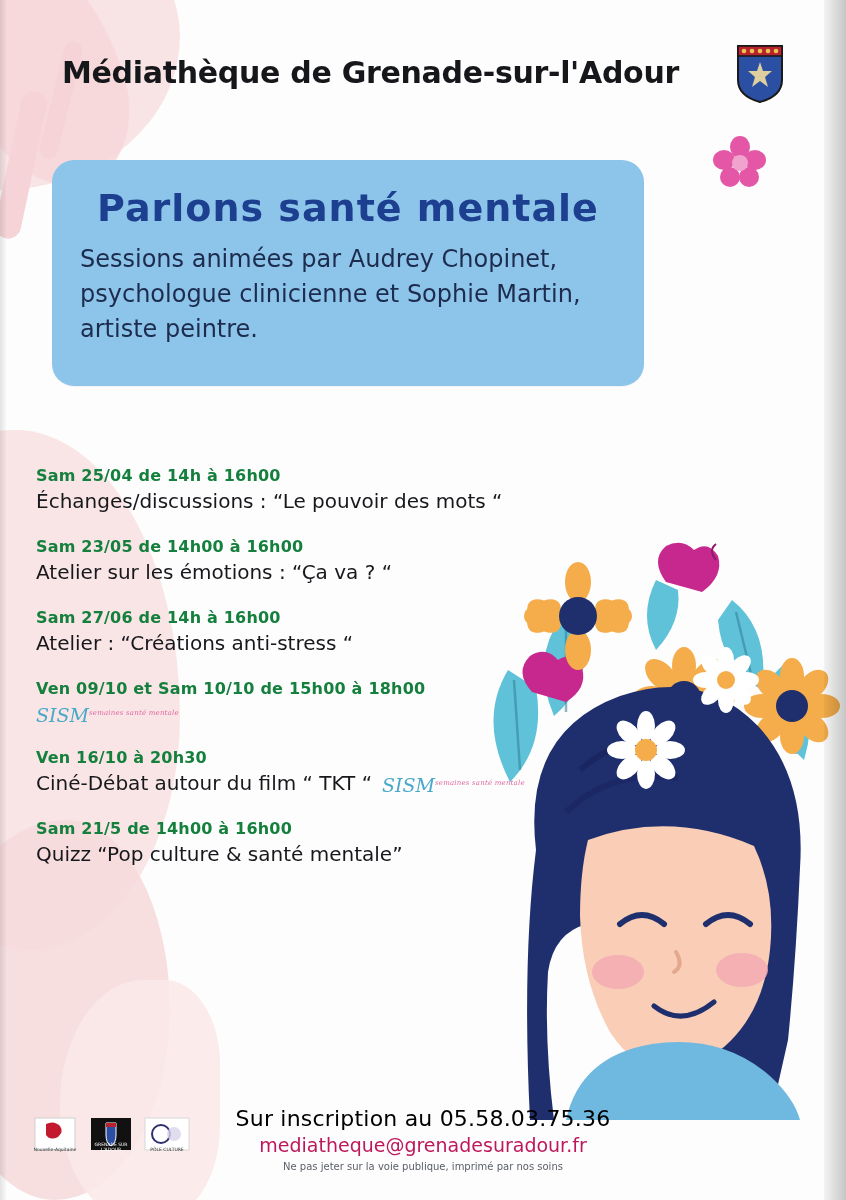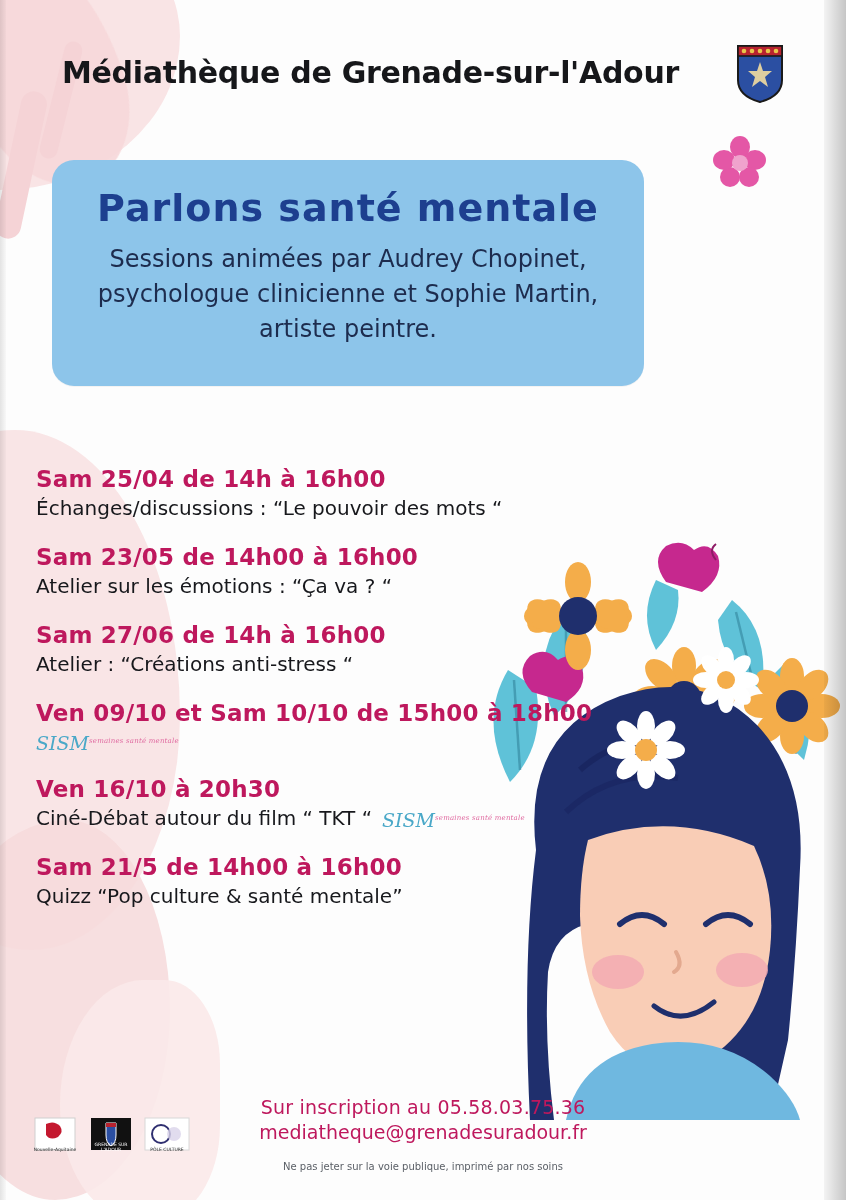--- a/index.html
+++ b/index.html
@@ -120,21 +120,20 @@
   .panel-title {
     text-align: center;
     font-family: "DejaVu Sans", sans-serif;
     font-weight: bold;
     font-size: 38px;
     letter-spacing: 1px;
     color: #1d3f8f;
     margin-top: 26px;
   }
   .panel-sub {
-    text-align: center;
     font-family: "DejaVu Sans", sans-serif;
     font-size: 24px;
     line-height: 1.45;
     color: #1d2c4e;
     margin-top: 12px;
     padding: 0 28px;
   }
   .flower-deco {
     position: absolute;
     left: 712px; top: 134px;
@@ -147,22 +146,22 @@
     left: 36px;
     top: 466px;
     width: 560px;
   }
   .session {
     margin-bottom: 24px;
   }
   .session-date {
     font-family: "DejaVu Sans", sans-serif;
     font-weight: bold;
-    font-size: 23px;
-    color: #be185d;
+    font-size: 16px;
+    color: #15803d;
     letter-spacing: .2px;
     margin-bottom: 4px;
   }
   .session-label {
     font-family: "DejaVu Sans", sans-serif;
     font-size: 20px;
     color: #17181c;
     display: flex;
     align-items: baseline;
     gap: 10px;
@@ -193,35 +192,35 @@
 
   
   .footer {
     position: absolute;
     left: 0; right: 0;
     bottom: 28px;
     text-align: center;
   }
   .footer-line1 {
     font-family: "DejaVu Sans", sans-serif;
-    font-size: 19px;
-    color: #be185d;
+    font-size: 22px;
+    color: #000000;
     letter-spacing: .2px;
   }
   .footer-line2 {
     font-family: "DejaVu Sans", sans-serif;
     font-size: 19px;
     color: #be185d;
     margin-top: 3px;
   }
   .footer-note {
     font-family: "DejaVu Sans", sans-serif;
     font-size: 10px;
     color: #5a5f66;
-    margin-top: 18px;
+    margin-top: 5px;
   }
   .logos {
     position: absolute;
     left: 32px;
     bottom: 46px;
     display: flex;
     align-items: center;
     gap: 10px;
   }
   .logo-box {

